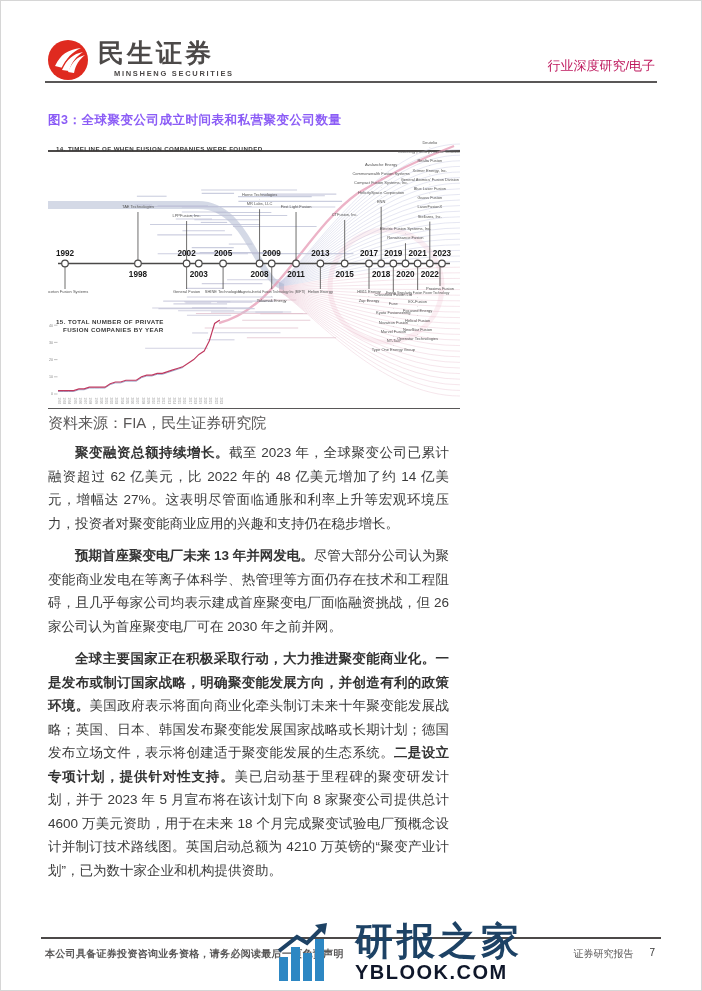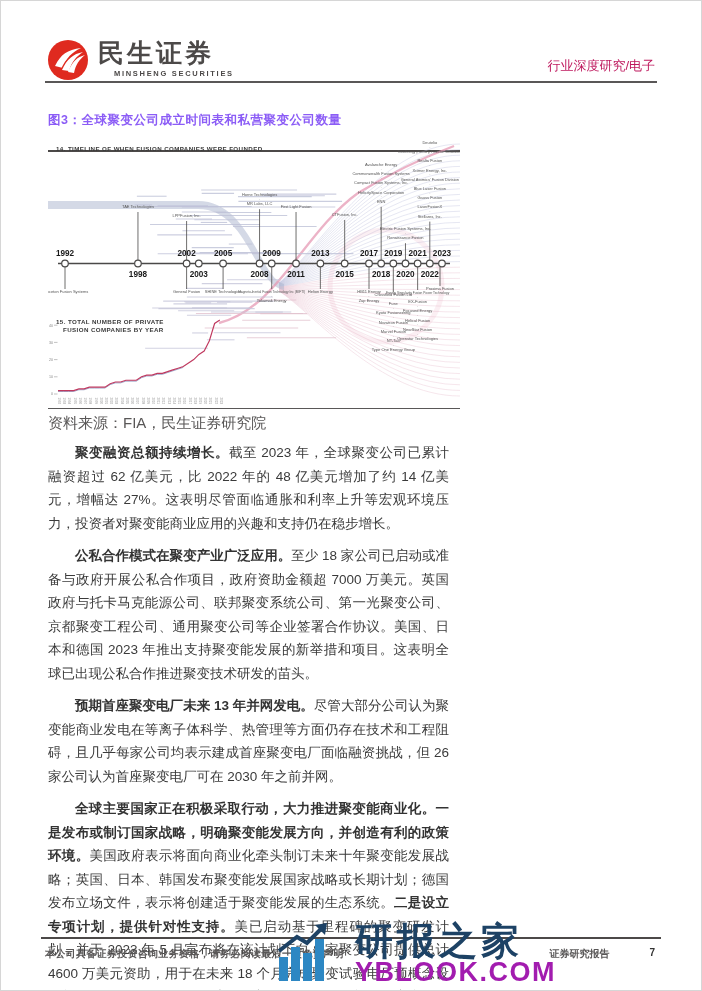--- a/index.html
+++ b/index.html
@@ -22,27 +22,27 @@
   
   .article{position:absolute;left:47px;top:440px;width:409px;font-size:13.5px;color:#3a3a3a;
            text-align:justify;}
   .article p{margin:0 8px 9px 0;line-height:23.5px;text-indent:2em;}
   .article b{font-weight:700;color:#333;}
   
   .footer-rule{position:absolute;left:40px;right:40px;top:936px;height:2px;background:#4c4948;}
   .footer-row{position:absolute;left:44px;right:46px;top:946px;display:flex;
               justify-content:space-between;align-items:flex-start;font-size:10px;color:#595757;}
   .footer-left{font-weight:700;letter-spacing:.3px;}
-  .footer-right{display:flex;gap:40px;font-weight:700;}
+  .footer-right{display:flex;gap:16px;font-weight:400;}
   .page-num{color:#333;}
   
   .watermark{position:absolute;left:276px;top:920px;display:flex;align-items:center;gap:24px;z-index:10;}
   .wm-text{display:flex;flex-direction:column;}
   .wm-title{font-size:38px;font-weight:700;color:#1d4265;letter-spacing:4px;line-height:40px;}
-  .wm-url{font-size:27px;font-weight:700;color:#a21caf;letter-spacing:1.5px;line-height:22px;}
+  .wm-url{font-size:20px;font-weight:700;color:#0f172a;letter-spacing:1.5px;line-height:22px;}
   svg text{font-family:"Liberation Sans","DejaVu Sans",sans-serif;}
   .panel-caption{text-transform:uppercase;font-weight:700;letter-spacing:.4px;}
 </style>
 </head>
 <body>
 
 <div class="page">
 
   <div class="logo">
     <svg width="42" height="42" viewBox="0 0 42 42">
@@ -336,21 +336,20 @@
         <text x="171.82" y="259.5" font-size="3" fill="#999" transform="rotate(90 171.82 259.5)">2023</text>
         <polyline points="10,253.46 15.219999999999999,253.46 20.439999999999998,253.46 25.66,253.46 30.88,251.74 36.099999999999994,251.74 41.32,250.02 46.54,250.02 51.76,250.02 56.98,250.02 62.199999999999996,246.58 67.41999999999999,244.86 72.64,244.86 77.86,243.14000000000001 83.08,243.14000000000001 88.3,243.14000000000001 93.52,239.70000000000002 98.74,237.98000000000002 103.96,237.98000000000002 109.17999999999999,236.26000000000002 114.39999999999999,236.26000000000002 119.61999999999999,234.54 124.83999999999999,232.82000000000002 130.06,231.1 135.28,229.38" fill="none" stroke="#8590bb" stroke-width="0.9" opacity="0.9"></polyline>
         <polyline points="10,252.56 15.219999999999999,252.56 20.439999999999998,252.56 25.66,252.56 30.88,250.84 36.099999999999994,250.84 41.32,249.12 46.54,249.12 51.76,249.12 56.98,249.12 62.199999999999996,245.68 67.41999999999999,243.96 72.64,243.96 77.86,242.24 83.08,242.24 88.3,242.24 93.52,238.8 98.74,237.08 103.96,237.08 109.17999999999999,235.36 114.39999999999999,235.36 119.61999999999999,233.64 124.83999999999999,231.92000000000002 130.06,230.2 135.28,228.48 140.5,225.04 145.72,221.6 150.94,216.44 156.16,213 161.38,202.68 166.6,185.48000000000002 171.82,182.04000000000002" fill="none" stroke="#c0395f" stroke-width="1.15"></polyline>
       </svg>
   </div>
   <div class="fig-divider"></div>
   <div class="fig-source">资料来源：FIA，民生证券研究院</div>
 
   <div class="article" id="article">
       <p><b>聚变融资总额持续增长。</b><span>截至 2023 年，全球聚变公司已累计融资超过 62 亿美元，比 2022 年的 48 亿美元增加了约 14 亿美元，增幅达 27%。这表明尽管面临通胀和利率上升等宏观环境压力，投资者对聚变能商业应用的兴趣和支持仍在稳步增长。</span></p>
-      <p><b>公私合作模式在聚变产业广泛应用。</b><span>至少 18 家公司已启动或准备与政府开展公私合作项目，政府资助金额超 7000 万美元。英国政府与托卡马克能源公司、联邦聚变系统公司、第一光聚变公司、京都聚变工程公司、通用聚变公司等企业签署合作协议。美国、日本和德国 2023 年推出支持聚变能发展的新举措和项目。这表明全球已出现公私合作推进聚变技术研发的苗头。</span></p>
       <p><b>预期首座聚变电厂未来 13 年并网发电。</b><span>尽管大部分公司认为聚变能商业发电在等离子体科学、热管理等方面仍存在技术和工程阻碍，且几乎每家公司均表示建成首座聚变电厂面临融资挑战，但 26 家公司认为首座聚变电厂可在 2030 年之前并网。</span></p>
       <p><b>全球主要国家正在积极采取行动，大力推进聚变能商业化。一是发布或制订国家战略，明确聚变能发展方向，并创造有利的政策环境。</b><span>美国政府表示将面向商业化牵头制订未来十年聚变能发展战略；英国、日本、韩国发布聚变能发展国家战略或长期计划；德国发布立场文件，表示将创建适于聚变能发展的生态系统。</span><b>二是设立专项计划，提供针对性支持。</b><span>美已启动基于里程碑的聚变研发计划，并于 2023 年 5 月宣布将在该计划下向 8 家聚变公司提供总计 4600 万美元资助，用于在未来 18 个月完成聚变试验电厂预概念设计并制订技术路线图。英国启动总额为 4210 万英镑的“聚变产业计划”，已为数十家企业和机构提供资助。</span></p>
     </div>
 
   <div class="footer-rule"></div>
   <div class="footer-row">
     <span class="footer-left">本公司具备证券投资咨询业务资格，请务必阅读最后一页免责声明</span>
     <span class="footer-right">
       <span>证券研究报告</span>
       <span class="page-num">7</span>

